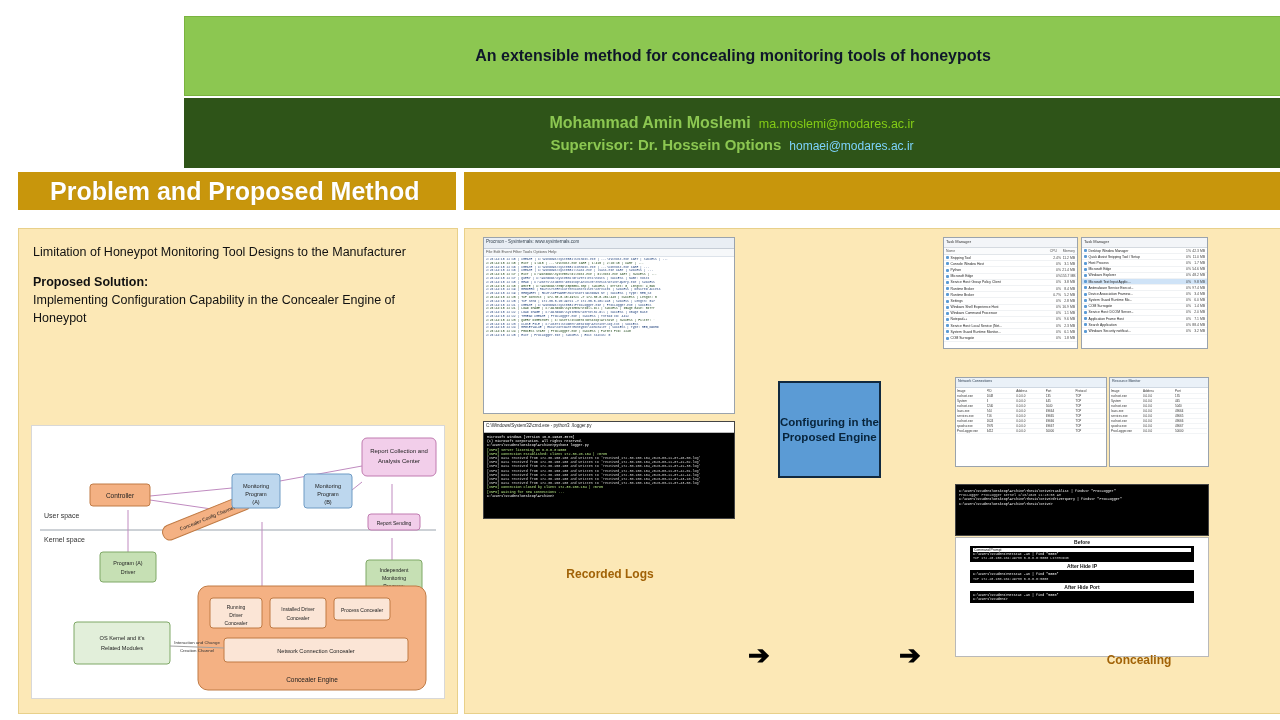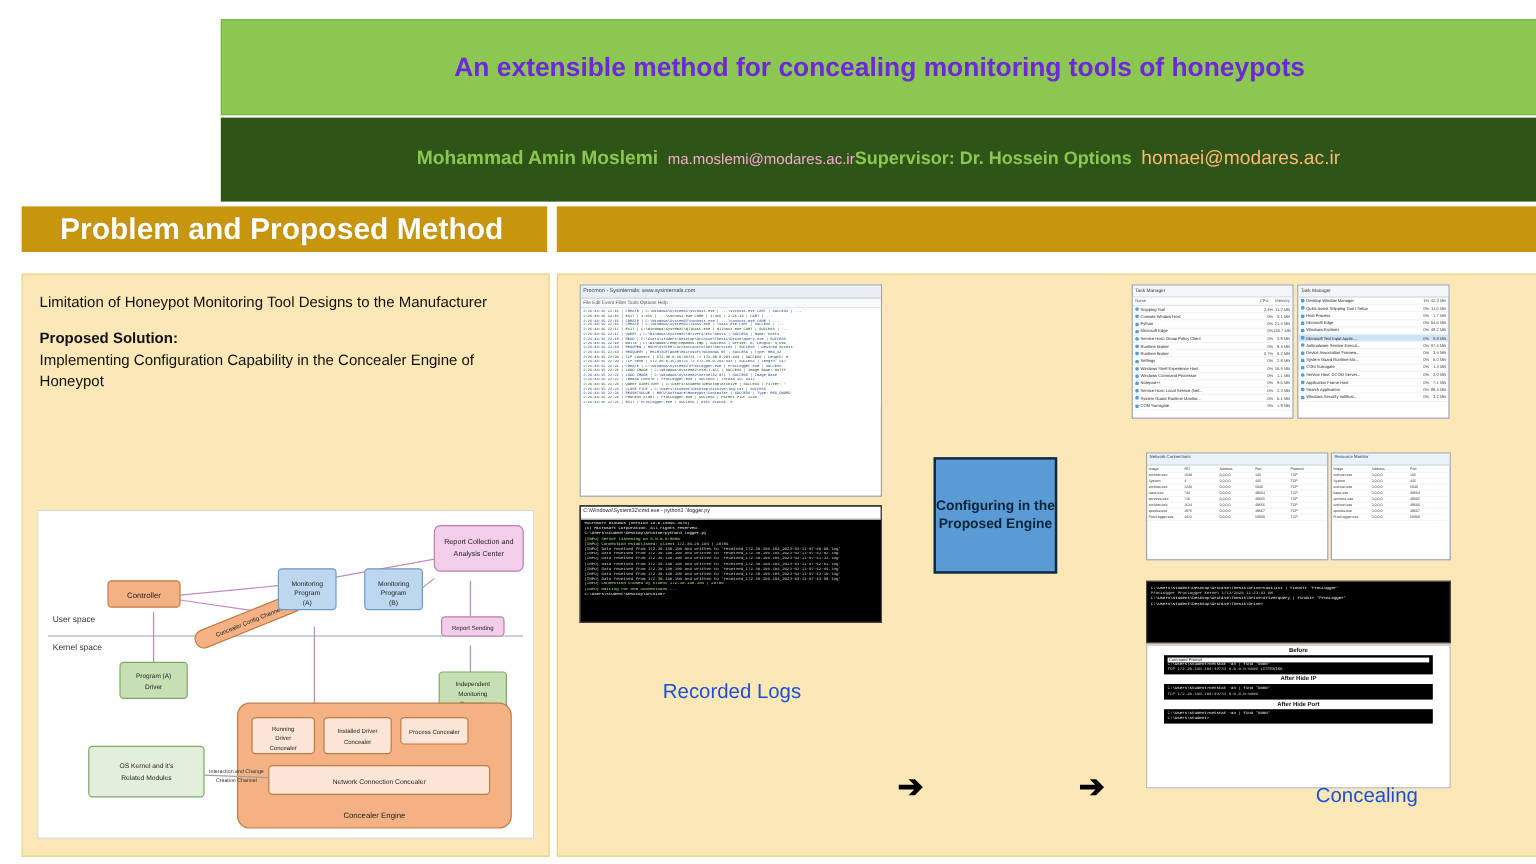--- a/index.html
+++ b/index.html
@@ -16,33 +16,33 @@
   .logo-box{
     position:absolute;left:18px;top:8px;width:160px;height:160px;
   }
   .logo-svg{display:block;}
   .title-bar{
     position:absolute;left:184px;top:16px;width:1096px;height:78px;
     background:#8CC751;border:1px solid #7ab33f;
     display:flex;align-items:center;justify-content:center;
   }
   .title-bar .t{
-    font-size:22px;font-weight:bold;color:#6d28d9;text-align:right;
+    font-size:16px;font-weight:bold;color:#0f172a;text-align:right;
     padding:0 40px;line-height:1.15;
   }
   .authors-bar{
     position:absolute;left:184px;top:98px;width:1096px;height:70px;
     background:#2E5418;
-    display:flex;flex-direction:row;align-items:center;justify-content:center;
+    display:flex;flex-direction:column;align-items:center;justify-content:center;
   }
   .author-line{display:flex;align-items:baseline;justify-content:center;gap:8px;margin:2px 0;}
   .author-name{color:#8CC751;font-weight:bold;font-size:16px;}
-  .author-mail{color:#f9a8d4;font-size:12.5px;text-align:right;}
+  .author-mail{color:#84cc16;font-size:12.5px;text-align:right;}
   .sup-name{color:#8CC751;font-weight:bold;font-size:15px;}
-  .sup-mail{color:#fdba74;font-size:16px;}
+  .sup-mail{color:#7dd3fc;font-size:12px;}
 
   
   .sec-left{
     position:absolute;left:18px;top:172px;width:438px;height:38px;
     background:#C8960C;display:flex;align-items:center;
   }
   .sec-left .lbl{
     color:#ffffff;font-weight:bold;font-size:25px;padding-left:0;
     text-shadow:0 0 1px rgba(0,0,0,.2);
     margin-left:32px;
@@ -101,21 +101,21 @@
   }
   .term-body{padding:2px 3px;}
   .term-line{
     font-family:"Liberation Mono", monospace;font-size:3.4px;line-height:4.2px;
     color:#d8d8d8;white-space:nowrap;overflow:hidden;
   }
   .term-line.b{color:#ffffff;}
   .term-line.g{color:#b8e986;}
 
   .caption{
-    position:absolute;font-weight:normal;font-size:17px;color:#1d4ed8;text-align:center;
+    position:absolute;font-weight:bold;font-size:12px;color:#a16207;text-align:center;
   }
 
   
   .tm{
     position:absolute;background:#ffffff;border:1px solid #9aa3ad;overflow:hidden;
   }
   .tm-head{
     height:8px;background:#f3f5f8;border-bottom:1px solid #d5dae0;
     font-size:4px;color:#333;padding:1px 2px 0 2px;white-space:nowrap;
   }

